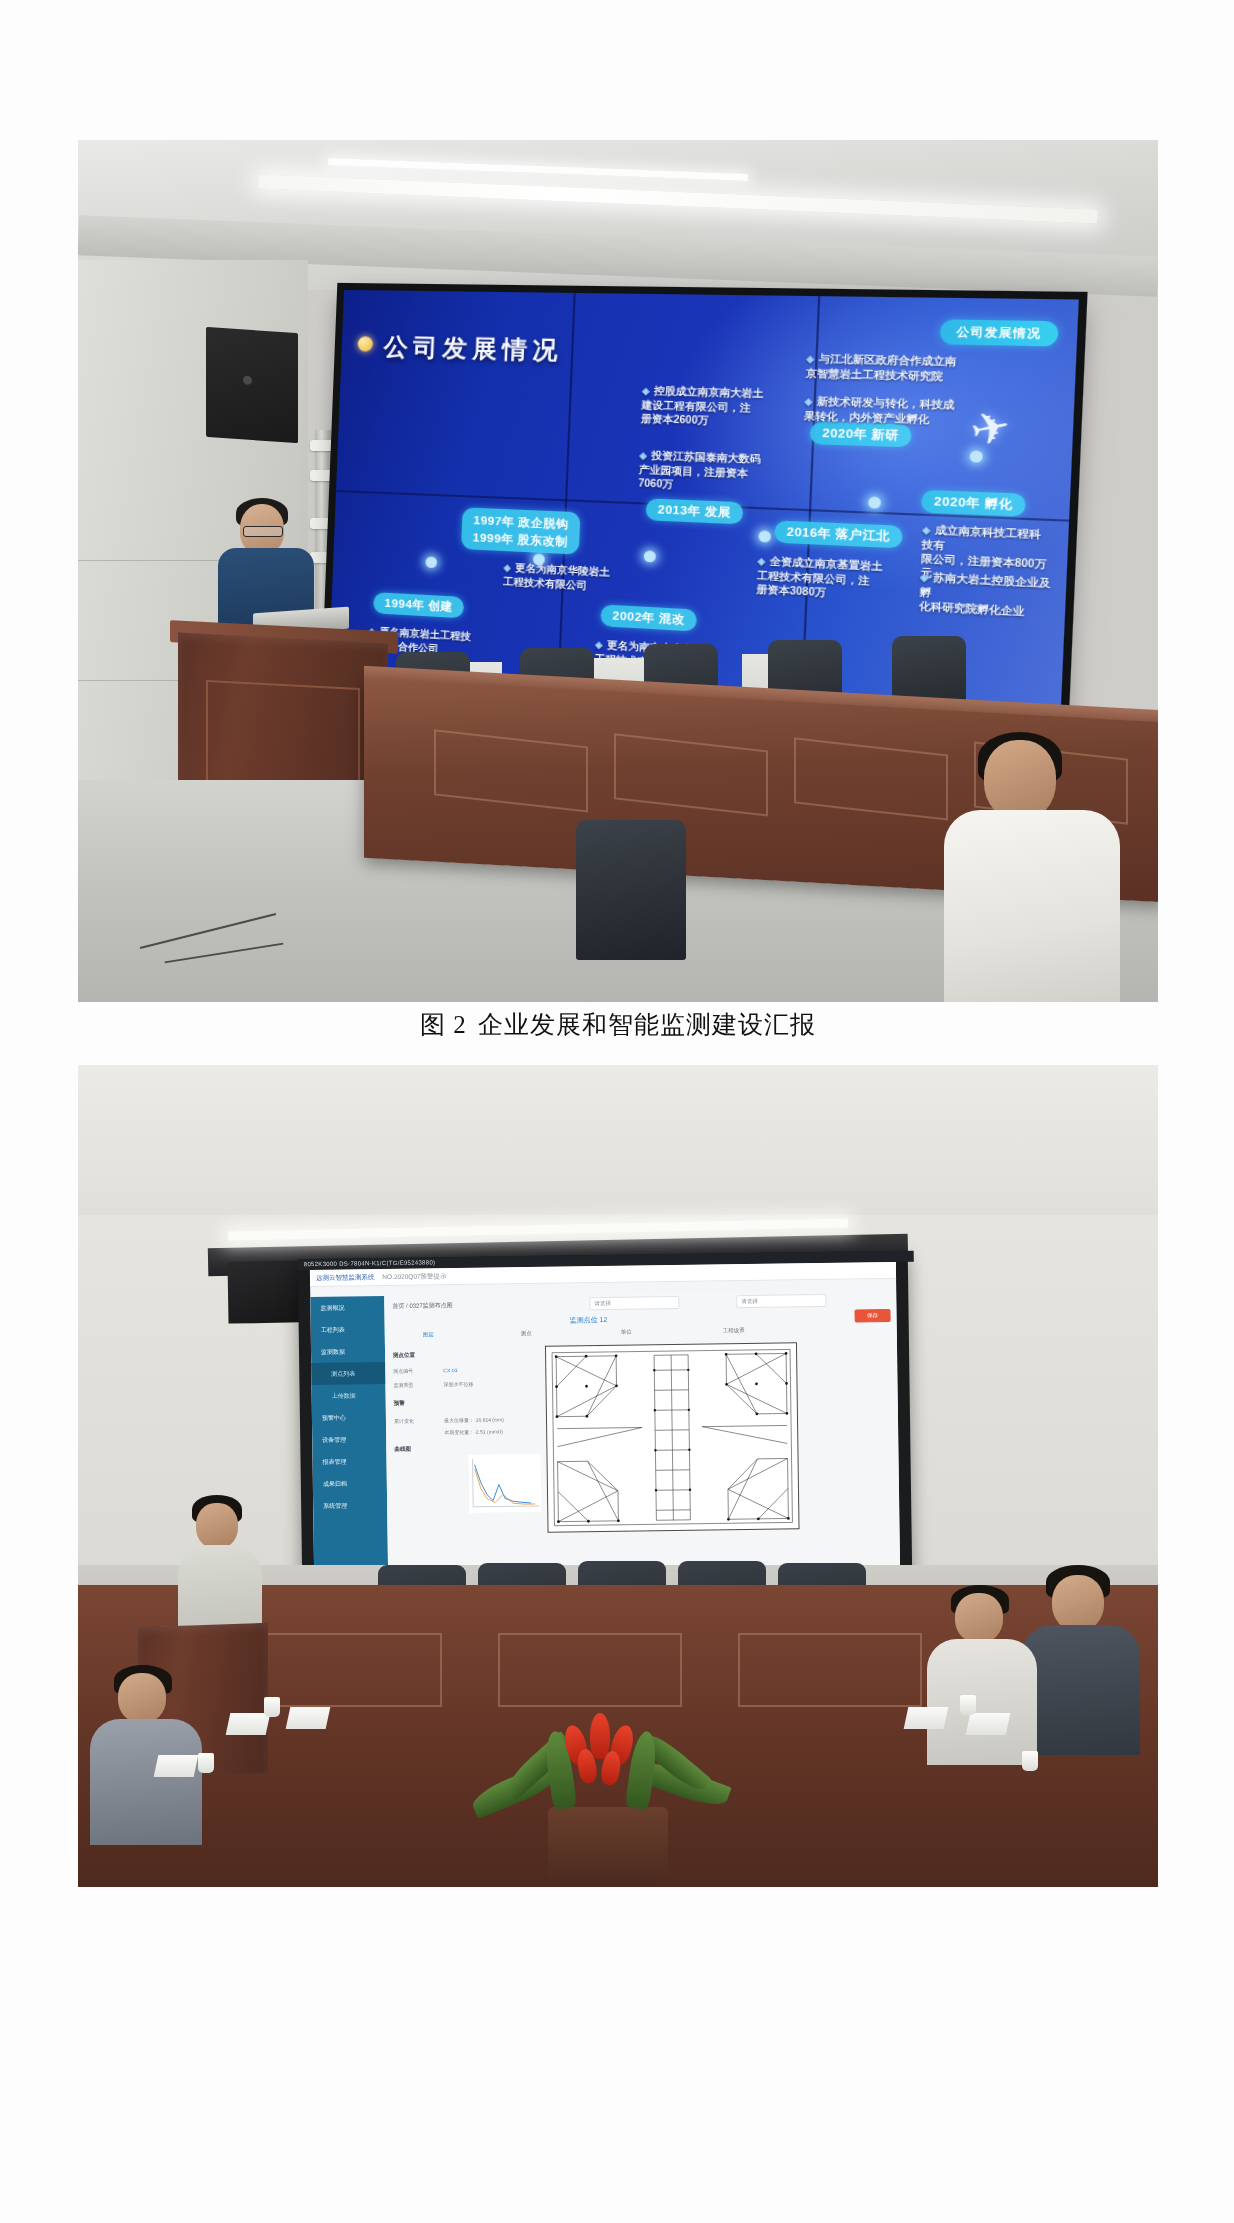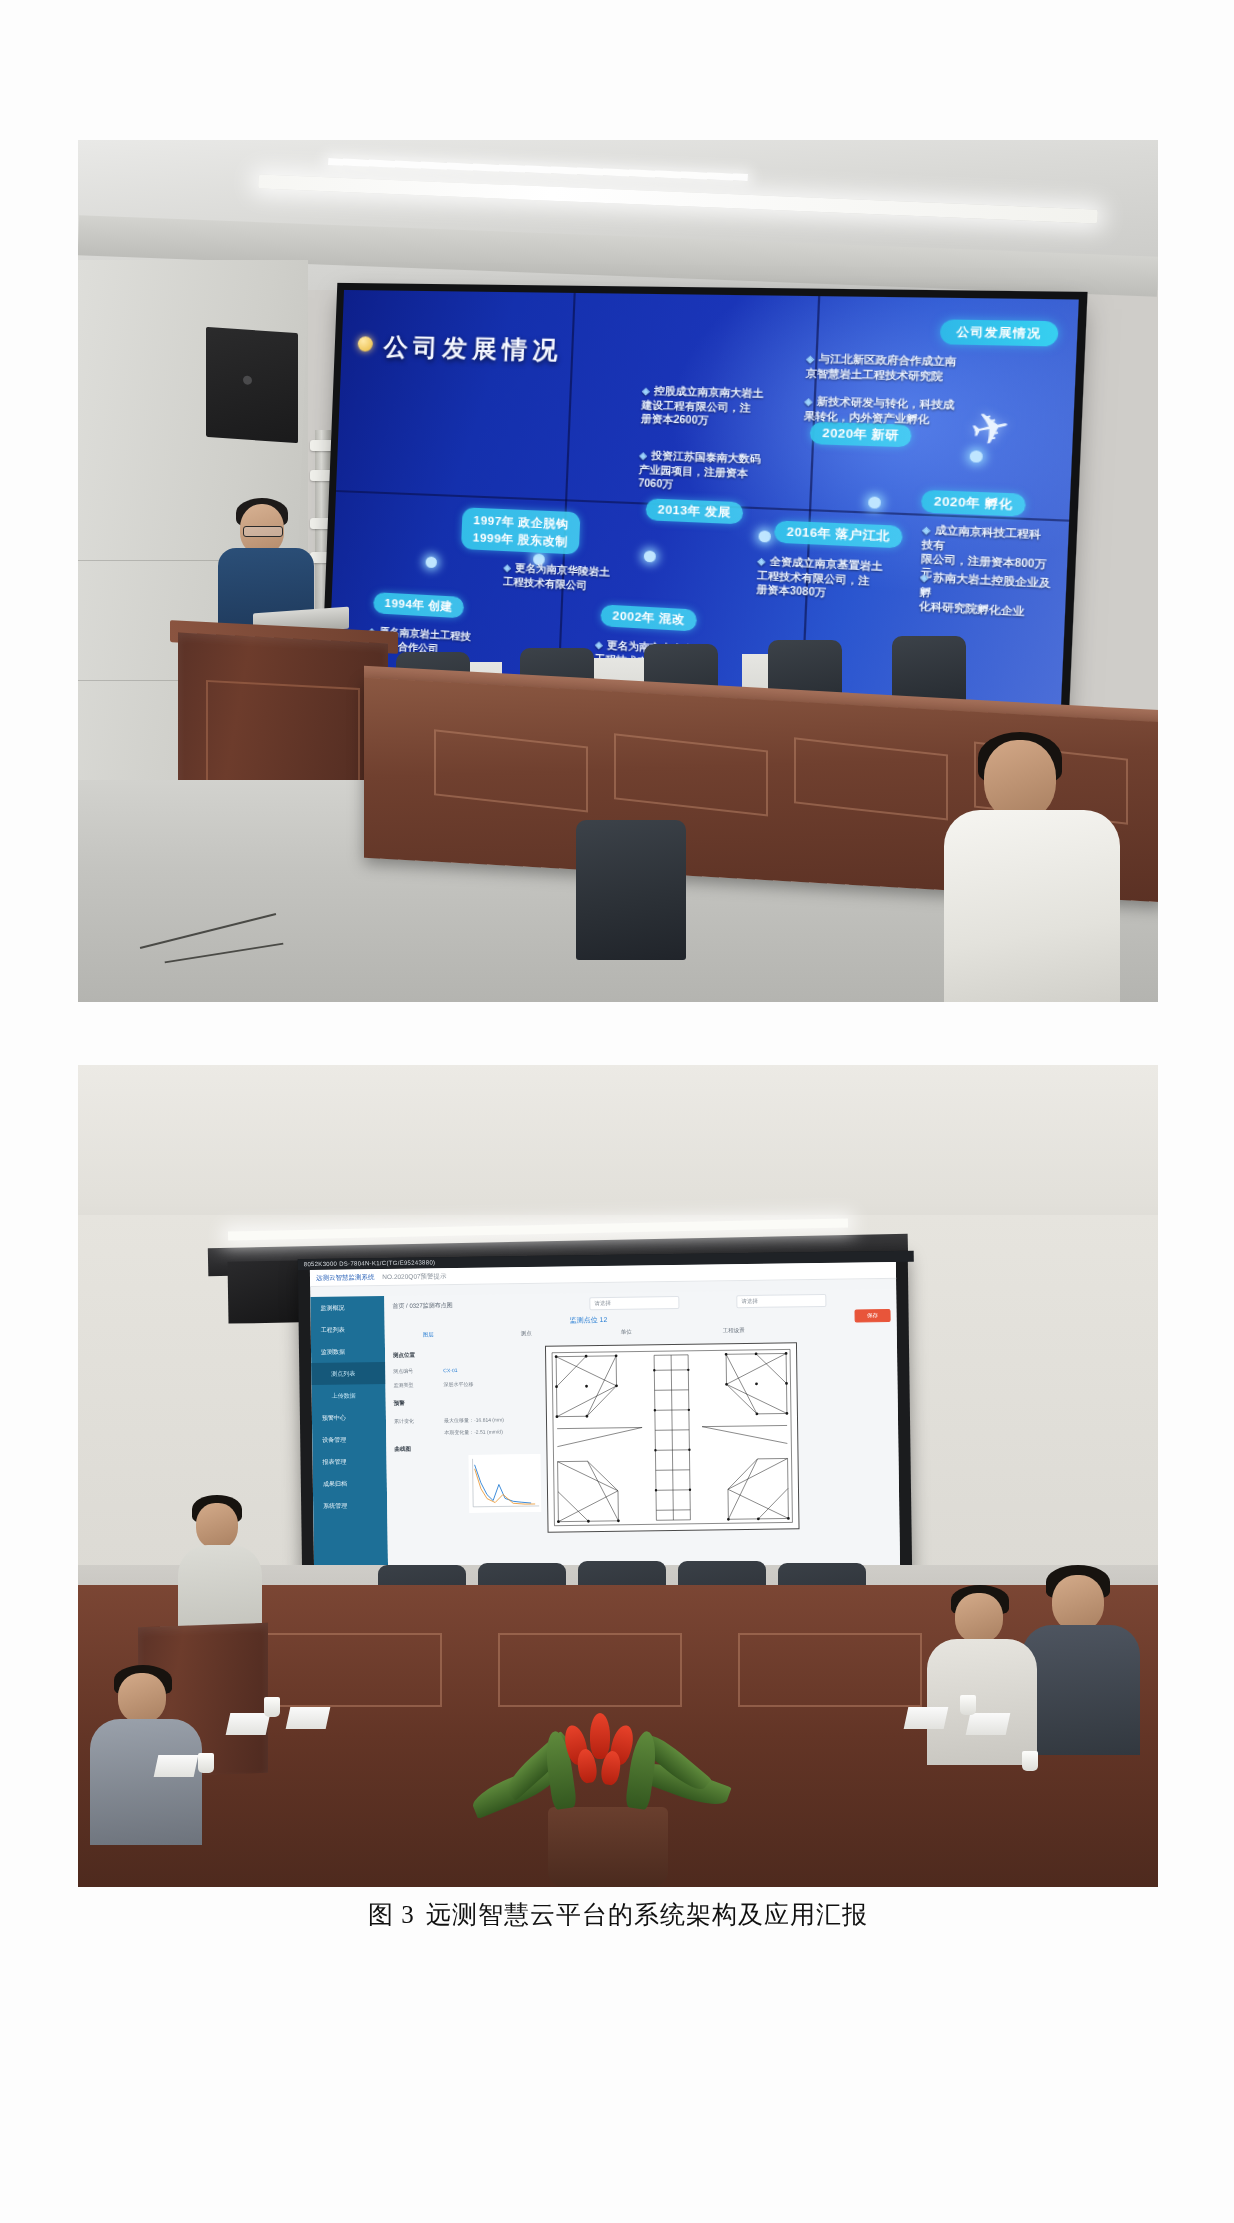--- a/index.html
+++ b/index.html
@@ -520,20 +520,24 @@
         <div class="pw-hair"></div>
         <div class="pw-head"></div>
         <div class="pw-body"></div>
       </div>
 
       <div class="cable"></div>
       <div class="cable2"></div>
     </div>
   </div>
 
+  <div class="caption" id="caption-1">
+    <span class="cap-num">图 2</span>
+    <span>企业发展和智能监测建设汇报</span>
+  </div>
 
   <div class="figure-block" id="figure-2">
     <div class="photo">
 
       <div class="room2-ceiling"></div>
       <div class="r2-wall"></div>
       <div class="r2-dark-band"></div>
       <div class="r2-beam"></div>
       <div class="r2-speaker"></div>
 
@@ -707,18 +711,14 @@
       <div class="leaf" style="left:470px; top:666px; width:24px; height:78px; transform:rotate(-8deg); border-radius:50% 50% 20% 20%;"></div>
       <div class="leaf" style="left:552px; top:666px; width:24px; height:78px; transform:rotate(8deg); border-radius:50% 50% 20% 20%;"></div>
       <div class="bloom" style="left:488px; top:660px; width:20px; height:40px; transform:rotate(-14deg);"></div>
       <div class="bloom" style="left:512px; top:648px; width:20px; height:46px;"></div>
       <div class="bloom" style="left:534px; top:660px; width:20px; height:40px; transform:rotate(14deg);"></div>
       <div class="bloom" style="left:500px; top:684px; width:18px; height:34px; transform:rotate(-8deg);"></div>
       <div class="bloom" style="left:524px; top:686px; width:18px; height:34px; transform:rotate(8deg);"></div>
     </div>
   </div>
 
-  <div class="caption" id="caption-2">
-    <span class="cap-num">图 3</span>
-    <span>远测智慧云平台的系统架构及应用汇报</span>
-  </div>
 
 </div>
 
 </body></html>

